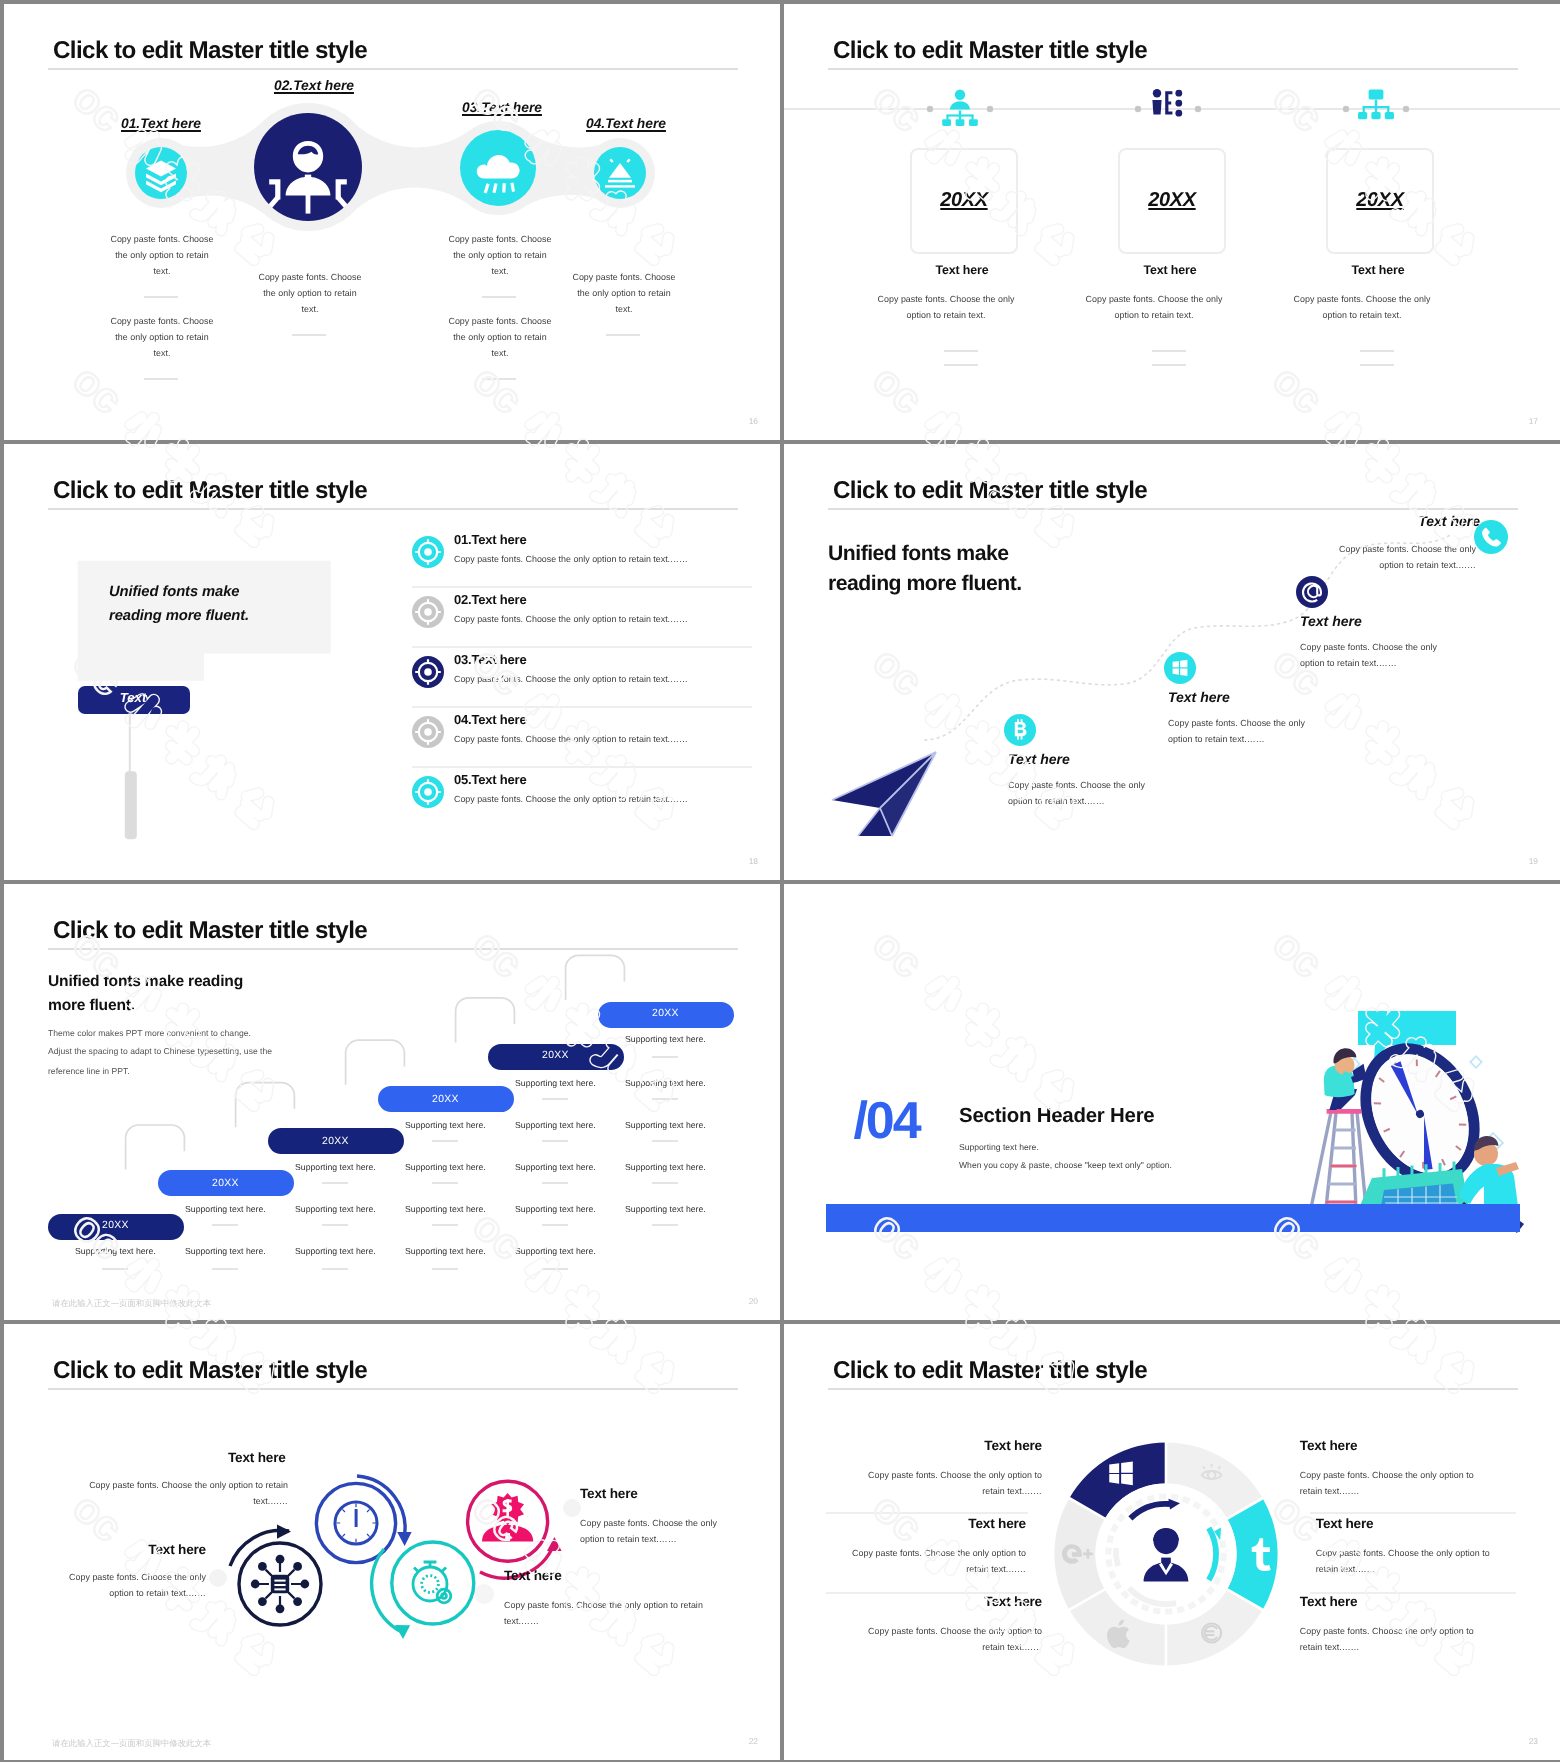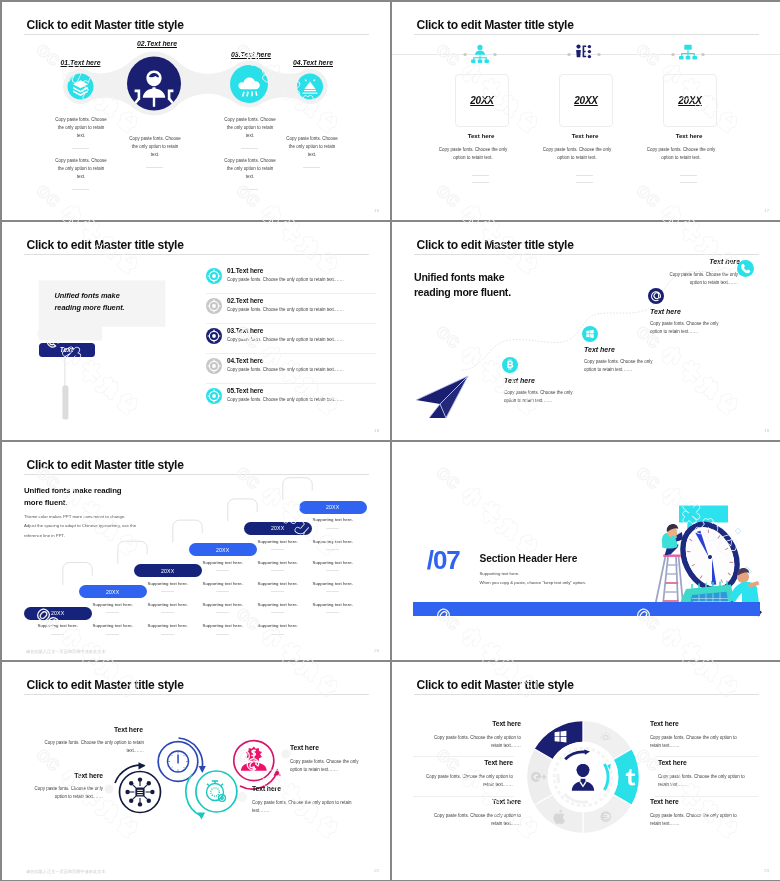--- a/index.html
+++ b/index.html
@@ -562,21 +562,21 @@
       <circle cx="101" cy="79" r="6" fill="#e6a47e"></circle>
       <path fill="#4b3b56" d="M95 77 c0 -4.4 3 -7 6.4 -7 3.8 0 5.8 2.4 5.8 5 -2.6 -1 -6.6 -0.3 -9 1.2 -1.7 1 -3 1.2 -3.2 0.8 z"></path>
       <path fill="#2de2ef" d="M101 84 c-5.5 1.8 -11.5 8 -13.5 16 l5.5 4 c2.4 -4.4 5 -7.4 7 -8.7 l0 9.7 l17 0 l-2 -15 c-1 -4 -5.5 -6 -9 -6 z"></path>
       <path fill="#1c2a80" d="M108 105 l12 9 l-3.5 4.5 l-13 -9.5 z"></path>
       <path fill="#1c2a80" d="M90 103 l-6 6 l4.5 3.5 l6 -6 z"></path>
       <path fill="#e6a47e" d="M106 86 l10 -3 l1.5 3.5 l-10 3.5 z"></path>
     </g>
   </svg>
 
   <div class="abs bar"></div>
-  <div class="abs snum" style="left:34.7px;top:105px">/07</div>
+  <div class="abs snum" style="left:34.7px;top:105px">/04</div>
   <div class="abs shead" style="left:87.5px;top:111px">Section Header Here</div>
   <div class="abs ssub" style="left:87.5px;top:129px">Supporting text here.</div>
   <div class="abs ssub" style="left:87.5px;top:137.5px">When you copy &amp; paste, choose "keep text only" option.</div>
 </div>
 
 <div class="slide s6">
   <div class="title">Click to edit Master title style</div>
   <div class="titlerule"></div>
 
   <svg class="abs" style="left:0;top:0" width="388" height="218">

